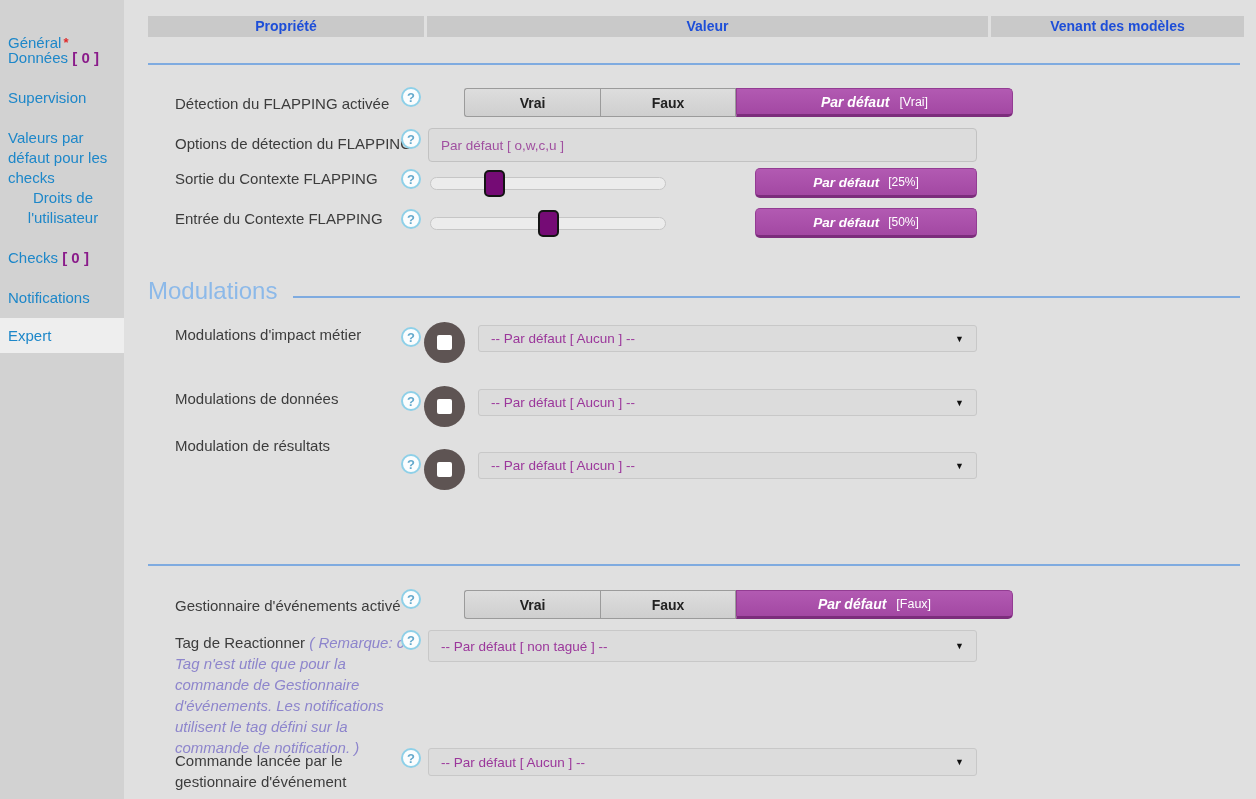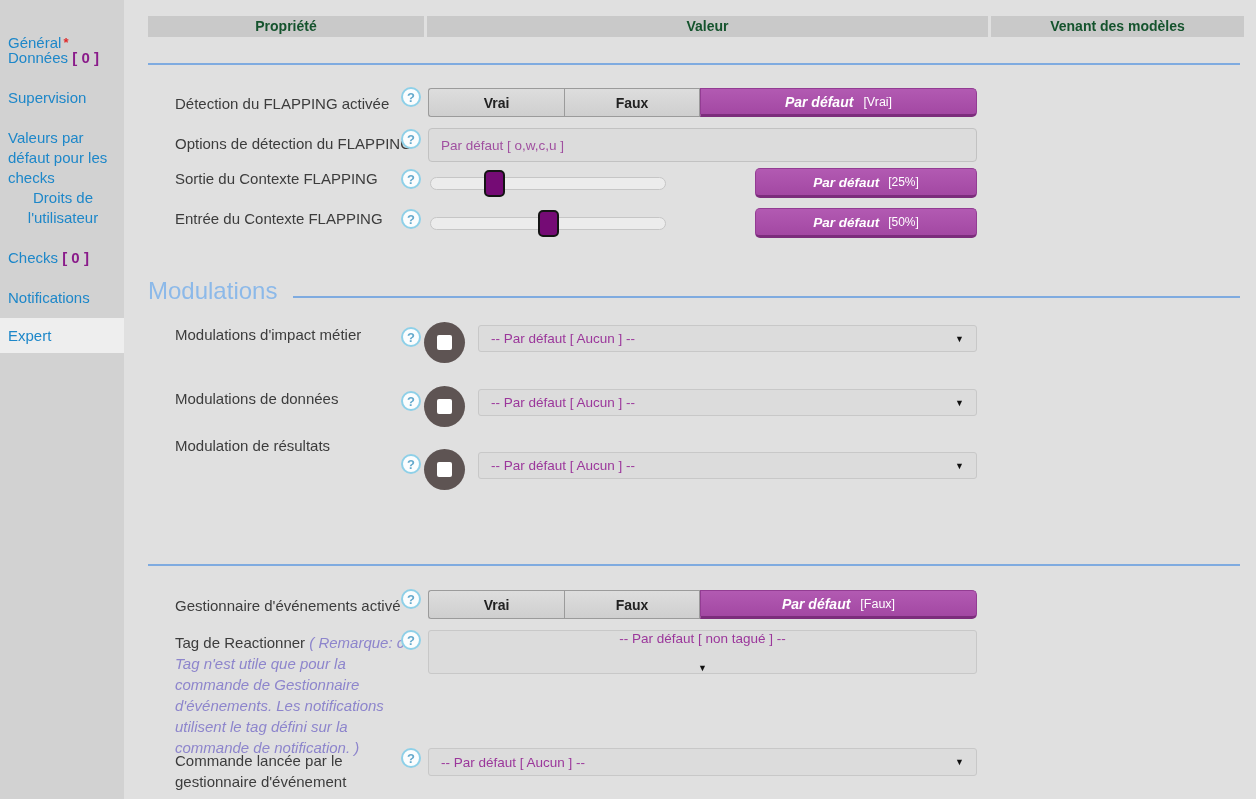--- a/index.html
+++ b/index.html
@@ -9,40 +9,40 @@
   
   .sidebar{position:absolute;left:0;top:0;width:124px;height:100%;background:#d2d2d2;}
   .side-item{position:absolute;left:0;width:124px;box-sizing:border-box;
              padding:2px 6px 2px 8px;color:#1d87c9;font-size:15px;line-height:20px;
              cursor:pointer;text-decoration:none;display:block;}
   .side-item .badge{color:#8a1b8a;font-weight:bold;}
   .side-item .req{color:#e02a2a;font-weight:bold;font-size:13px;vertical-align:top;margin-left:2px;}
   .side-item.selected{background:#eeeeee;height:35px;padding-top:8px;}
 
   
-  .thead-cell{position:absolute;top:16px;height:21px;background:#c9c9c9;color:#14532d;
+  .thead-cell{position:absolute;top:16px;height:21px;background:#c9c9c9;color:#1d4ed8;
               font-size:14px;font-weight:bold;text-align:center;line-height:21px;}
 
   
   .sect{position:absolute;display:flex;align-items:center;gap:16px;height:32px;}
   .sect-title{color:#8cb9e9;font-size:24px;white-space:nowrap;}
   .sect-rule{flex:1;height:2px;background:#7fabe0;margin-top:12px;}
 
   
   .rowlabel{position:absolute;color:#3c3c3c;font-size:15px;white-space:nowrap;}
   .rowlabel.wrap{white-space:normal;line-height:21px;}
   .note{color:#8d85cc;font-style:italic;}
 
   
   .help{position:absolute;width:20px;height:20px;box-sizing:border-box;background:#fbfdfe;
         border:2px solid #8ed0e8;border-radius:50%;color:#64a9cc;font-size:13px;font-weight:bold;
         text-align:center;line-height:17px;cursor:pointer;}
 
   
-  .toggle{position:absolute;display:flex;width:549px;height:29px;}
+  .toggle{position:absolute;display:flex;width:549px;height:29px;margin-left:36px;}
   .seg{background:linear-gradient(#dddddd,#cfcfcf);border:1px solid #9b9b9b;box-sizing:border-box;
        color:#222;font-size:14px;font-weight:bold;display:flex;align-items:center;
        justify-content:center;cursor:pointer;}
   .seg.first{width:136px;border-right:none;border-radius:3px 0 0 3px;}
   .seg.second{width:136px;}
   .seg.selected{flex:1;background:linear-gradient(#b25ab2,#a348a3);border:1px solid #933c93;
                 border-bottom:3px solid #7c2d7c;border-radius:0 5px 5px 0;color:#fff;}
   .seg .pd{font-style:italic;margin-right:10px;}
   .seg .pv{font-weight:normal;font-size:12.5px;}
 
@@ -202,21 +202,21 @@
     <div class="seg selected">
       <span class="pd">Par défaut</span>
       <span class="pv">[Faux]</span>
     </div>
   </div>
 
   <div class="rowlabel wrap" style="left:175px;top:632px;width:238px;">
     <span>Tag de Reactionner</span><span class="note"> ( Remarque: ce Tag n'est utile que pour la commande de Gestionnaire d'événements. Les notifications utilisent le tag défini sur la commande de notification. )</span>
   </div>
   <div class="help" style="left:401px;top:630px;">?</div>
-  <div class="dropdown" style="left:428px;top:630px;width:549px;height:44px;flex-direction:column;">
+  <div class="dropdown" style="left:428px;top:630px;width:549px;height:32px;">
     <span class="dval">-- Par défaut [ non tagué ] --</span>
     <span class="caret">▼</span>
   </div>
 
   <div class="rowlabel wrap" style="left:175px;top:750px;width:228px;">Commande lancée par le gestionnaire d'événement</div>
   <div class="help" style="left:401px;top:748px;">?</div>
   <div class="dropdown" style="left:428px;top:748px;width:549px;height:28px;">
     <span class="dval">-- Par défaut [ Aucun ] --</span>
     <span class="caret">▼</span>
   </div>

